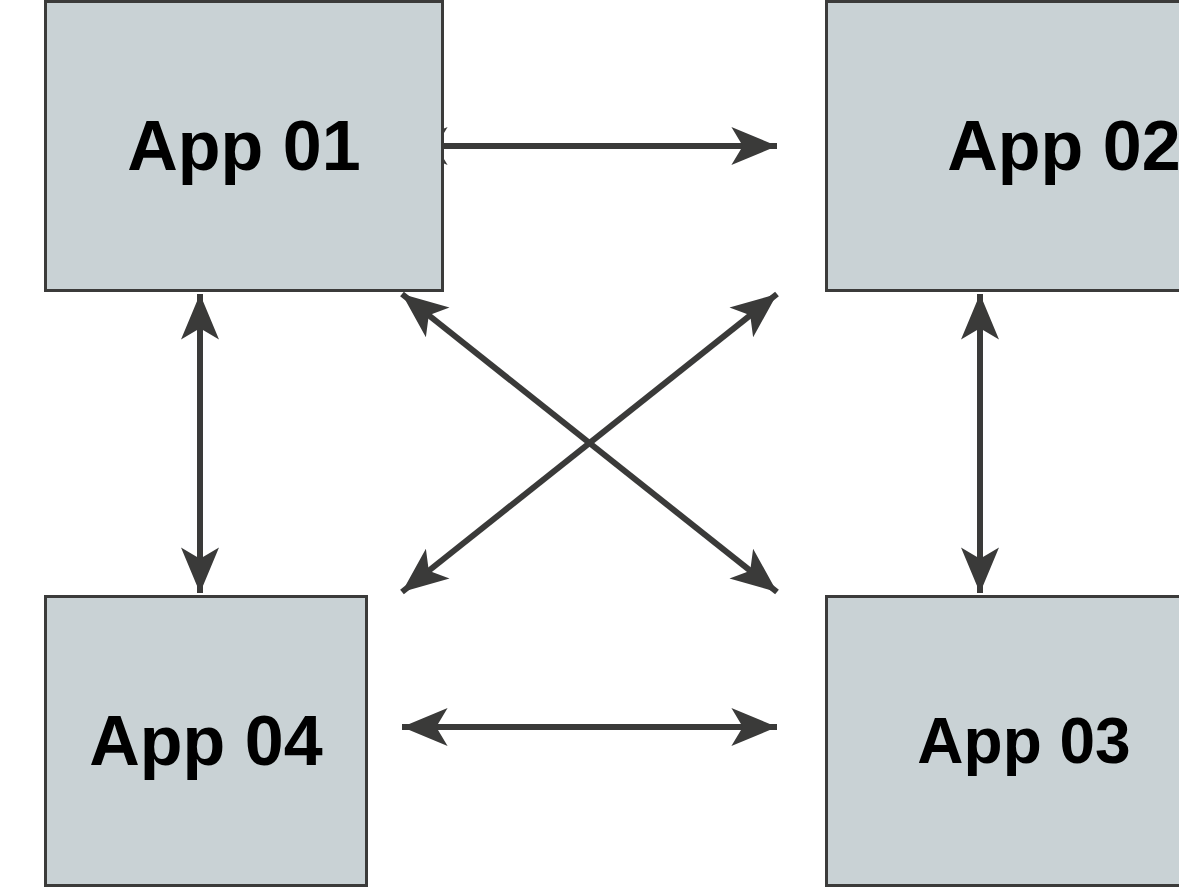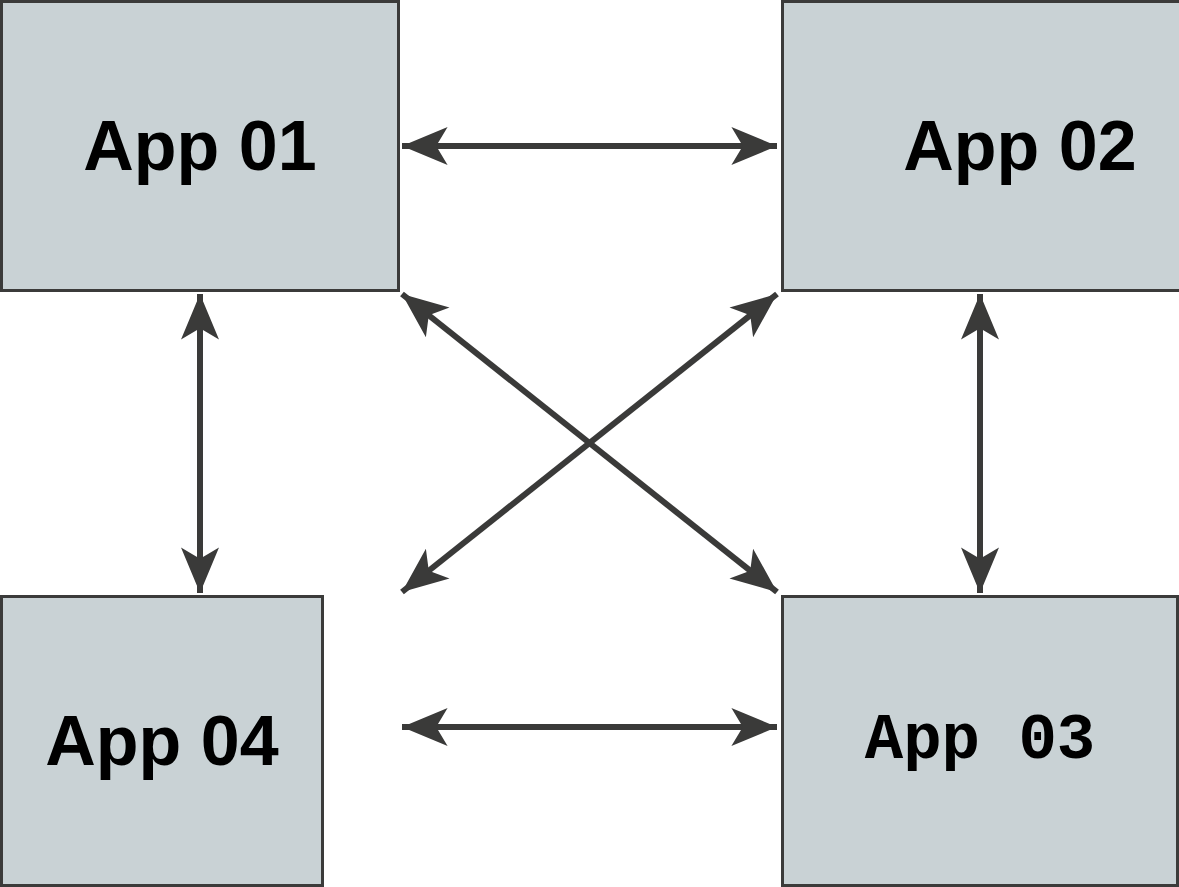--- a/index.html
+++ b/index.html
@@ -24,34 +24,35 @@
     display: block;
   }
   .node {
     position: absolute;
     box-sizing: border-box;
     background: #c9d2d5;
     border: 3px solid #3b3b3a;
     display: flex;
     align-items: center;
     justify-content: center;
+    margin-left: 44px;
   }
   .node span {
     font-size: 70px;
     font-weight: bold;
     color: #000000;
     letter-spacing: 0;
     white-space: nowrap;
   }
   .node-app01 { left: 0px;   top: 0px;   width: 400px; height: 292px; }
   .node-app02 { left: 781px; top: 0px;   width: 478px; height: 292px; align-items: center; }
   .node-app04 { left: 0px;   top: 595px; width: 324px; height: 292px; }
   .node-app03 { left: 781px; top: 595px; width: 398px; height: 292px; }
   
-  .node-app03 span { font-family: Liberation Mono, monospace; font-size: 64px; }
+  .node-app03 span { font-family: Liberation Sans, sans-serif; font-size: 64px; }
 </style>
 </head>
 <body>
 
 <div class="canvas">
 
   <svg class="arrows" viewBox="0 0 1179 887" xmlns="http://www.w3.org/2000/svg">
     <defs>
       <marker id="ah-end" viewBox="0 0 12 10" refX="12" refY="5" markerUnits="userSpaceOnUse" markerWidth="46" markerHeight="38" orient="auto">
         <path d="M0,0 L12,5 L0,10 L3,5 Z" fill="#3a3a39"></path>

